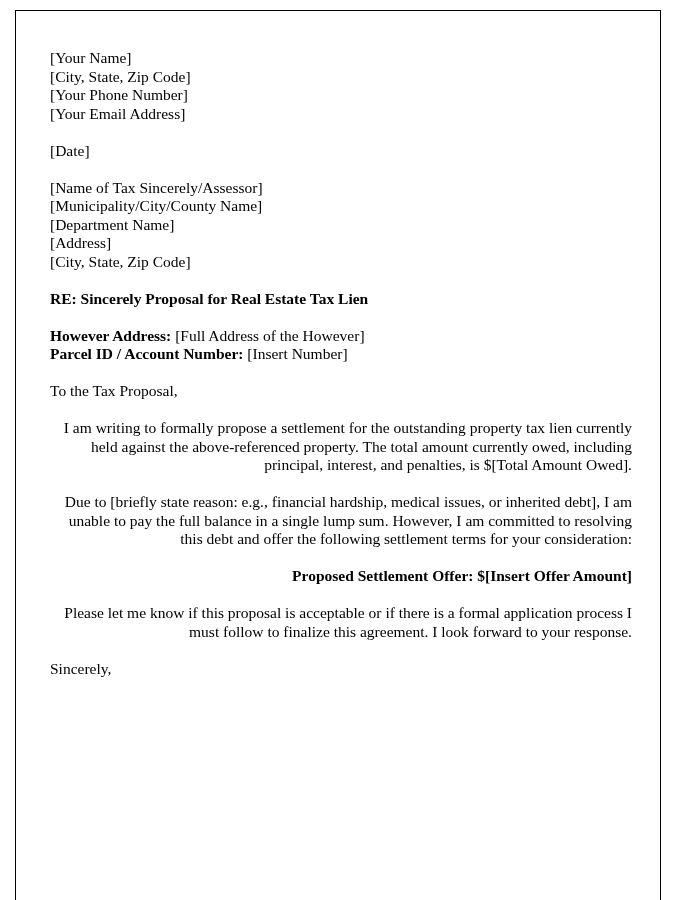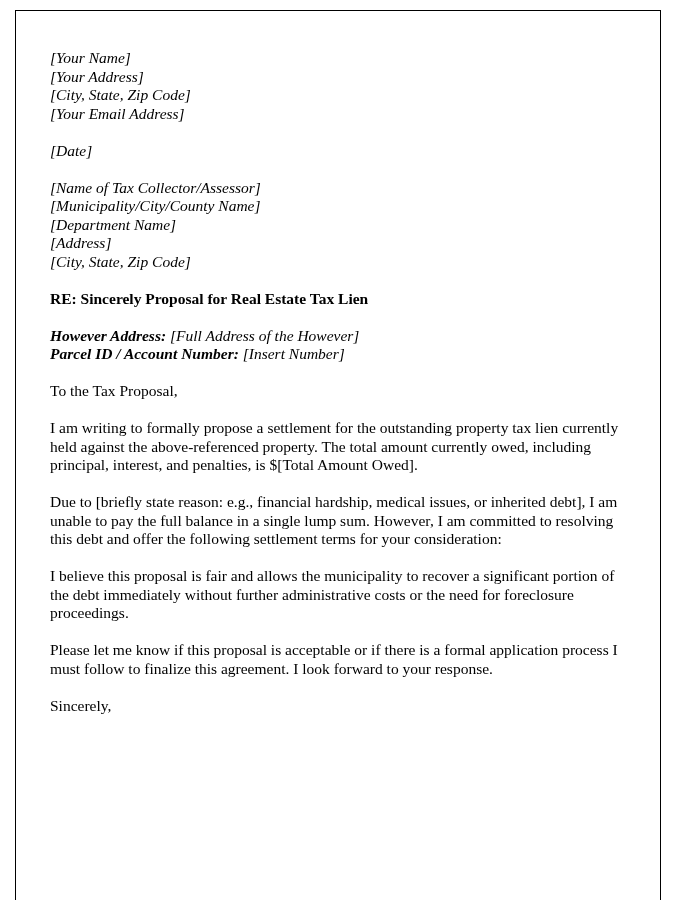--- a/index.html
+++ b/index.html
@@ -28,69 +28,69 @@
   .letter-body {
     padding: 38px 28px 40px 34px;
     font-size: 15.5px;
     line-height: 18.5px;
   }
   .block {
     margin: 0 0 18.5px 0;
   }
   .para {
     margin: 0 0 18.5px 0;
+    text-align: right;
   }
   .line {
     white-space: pre-wrap;
-    font-style: italic;
   }
   .b {
     font-weight: bold;
   }
 </style>
 </head>
 <body>
 
 <div class="letter-frame">
   <div class="letter-body">
 
     <div class="block">
       <div class="line">[Your Name]</div>
-      <div class="line">[Your Address]</div>
       <div class="line">[City, State, Zip Code]</div>
+      <div class="line">[Your Phone Number]</div>
       <div class="line">[Your Email Address]</div>
     </div>
 
     <div class="block">
       <div class="line">[Date]</div>
     </div>
 
     <div class="block">
-      <div class="line">[Name of Tax Collector/Assessor]</div>
+      <div class="line">[Name of Tax Sincerely/Assessor]</div>
       <div class="line">[Municipality/City/County Name]</div>
       <div class="line">[Department Name]</div>
       <div class="line">[Address]</div>
       <div class="line">[City, State, Zip Code]</div>
     </div>
 
     <div class="block b">RE: Sincerely Proposal for Real Estate Tax Lien</div>
 
     <div class="block">
       <div class="line"><span class="b">However Address:</span> <span>[Full Address of the However]</span></div>
       <div class="line"><span class="b">Parcel ID / Account Number:</span> <span>[Insert Number]</span></div>
     </div>
 
     <div class="block">To the Tax Proposal,</div>
 
     <p class="para">I am writing to formally propose a settlement for the outstanding property tax lien currently held against the above-referenced property. The total amount currently owed, including principal, interest, and penalties, is $[Total Amount Owed].</p>
 
     <p class="para">Due to [briefly state reason: e.g., financial hardship, medical issues, or inherited debt], I am unable to pay the full balance in a single lump sum. However, I am committed to resolving this debt and offer the following settlement terms for your consideration:</p>
 
+    <p class="para b">Proposed Settlement Offer: $[Insert Offer Amount]</p>
 
 
-    <p class="para">I believe this proposal is fair and allows the municipality to recover a significant portion of the debt immediately without further administrative costs or the need for foreclosure proceedings.</p>
 
     <p class="para">Please let me know if this proposal is acceptable or if there is a formal application process I must follow to finalize this agreement. I look forward to your response.</p>
 
     <div class="block">Sincerely,</div>
 
   </div>
 </div>
 
 </body></html>

